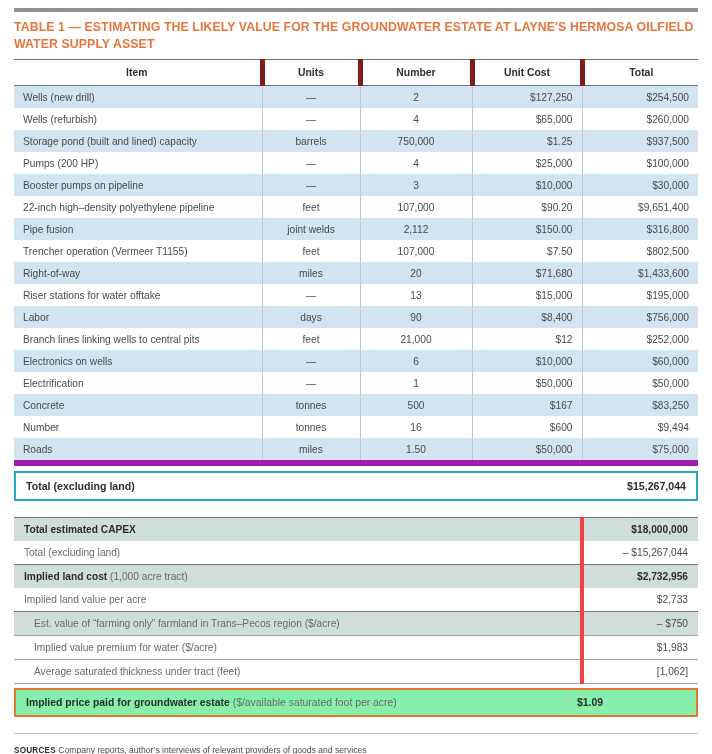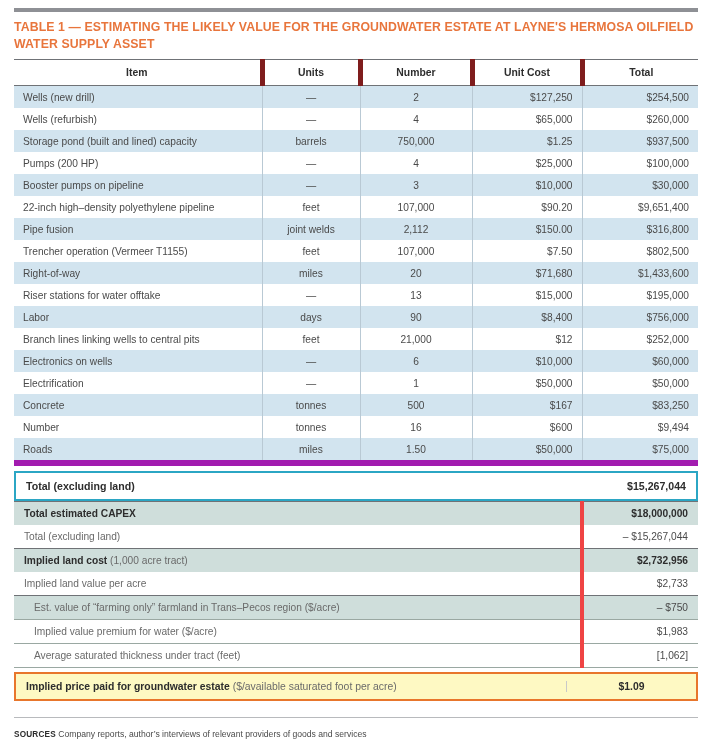--- a/index.html
+++ b/index.html
@@ -95,20 +95,21 @@
     font-weight: bold;
     color: #2d2d2d;
   }
 
   
   table.summary {
     width: 100%;
     border-collapse: collapse;
     table-layout: fixed;
     font-size: 10.2px;
+    margin-top: 16px;
   }
   table.summary col.s-label { width: 568px; }
   table.summary col.s-value { width: 116px; }
 
   table.summary td {
     padding: 6px 10px;
     vertical-align: middle;
   }
   table.summary td.s-val {
     text-align: right;
@@ -124,31 +125,31 @@
   .lbl-note { color: #6a6a6a; }
   .val-bold { font-weight: bold; color: #2d2d2d; }
   .val-norm { color: #4a4a4a; }
   .indent-1 { padding-left: 16px; }
   .indent-2 { padding-left: 26px; }
 
   
   .final-row {
     margin-top: 4px;
     border: 2px solid #e8762c;
-    background: #fef9c3;
+    background: #86efac;
     display: flex;
     align-items: center;
     font-size: 10.4px;
     padding: 7px 10px;
     gap: 48px;
   }
   .final-row .fr-label { flex: 1 1 auto; }
   .final-row .fr-value {
     width: 120px;
-    text-align: center;
+    text-align: left;
     font-weight: bold;
     color: #2d2d2d;
     border-left: 1px solid #c9c9c9;
     padding-left: 10px;
     box-sizing: border-box;
   }
 
   
   .bottom-rule {
     height: 1.4px;

